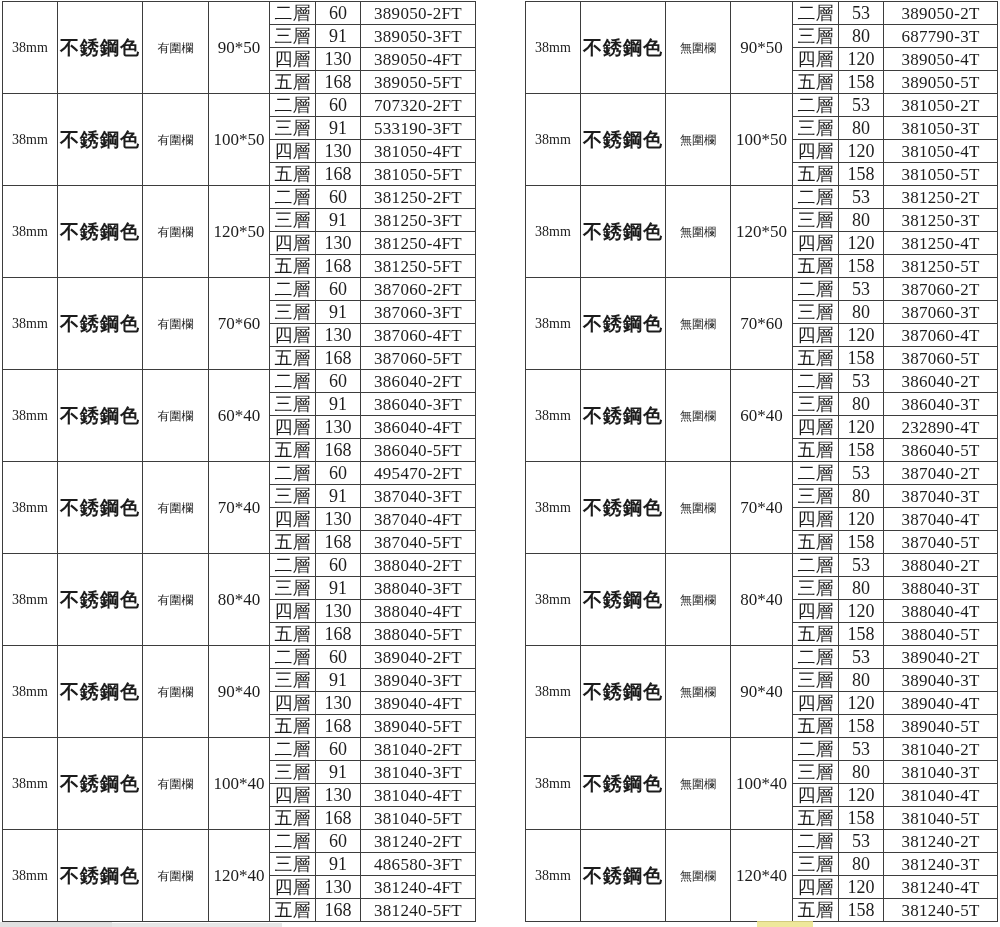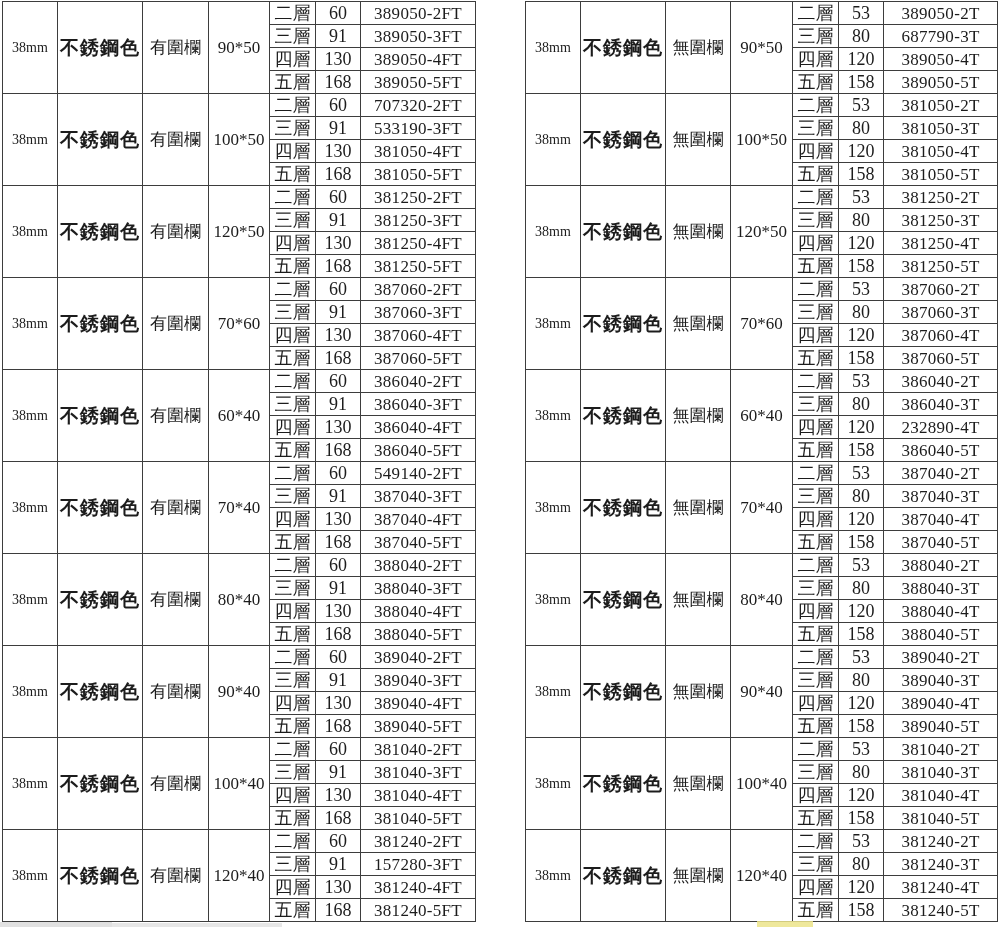--- a/index.html
+++ b/index.html
@@ -19,21 +19,21 @@
   .t-right{left:525px;width:473px;}
   .spec-table td{
     border:1px solid #3d3d3d;
     text-align:center;vertical-align:middle;
     padding:0;overflow:hidden;white-space:nowrap;
     color:#1c1c1c;line-height:1;
   }
   .spec-table tr{height:23px;}
   .c-diam {font-size:14px;}
   .c-color{font-size:19px;letter-spacing:1px;font-weight:bold;}
-  .c-fence{font-size:17px;}
+  .c-fence{font-size:12px;}
   .c-size {font-size:17px;}
   .c-layer{font-size:18px;}
   .c-qty  {font-size:18px;}
   .c-code {font-size:17px;letter-spacing:0.3px;}
   .artifact{position:absolute;pointer-events:none;}
   .artifact-yellow{left:757px;top:921px;width:56px;height:6px;opacity:.85;}
   .artifact-gray1 {left:0px;  top:922px;width:112px;height:5px;opacity:.55;}
   .artifact-gray2 {left:112px;top:923px;width:170px;height:4px;opacity:.45;}
 </style>
 </head>
@@ -172,21 +172,21 @@
           <td class="c-qty">168</td>
           <td class="c-code">386040-5FT</td>
         </tr>
         <tr>
           <td rowspan="4" class="c-diam">38mm</td>
           <td rowspan="4" class="c-color">不銹鋼色</td>
           <td rowspan="4" class="c-fence">有圍欄</td>
           <td rowspan="4" class="c-size">70*40</td>
           <td class="c-layer">二層</td>
           <td class="c-qty">60</td>
-          <td class="c-code">549140-2FT</td>
+          <td class="c-code">495470-2FT</td>
         </tr>
         <tr>
           <td class="c-layer">三層</td>
           <td class="c-qty">91</td>
           <td class="c-code">387040-3FT</td>
         </tr>
         <tr>
           <td class="c-layer">四層</td>
           <td class="c-qty">130</td>
           <td class="c-code">387040-4FT</td>
@@ -273,21 +273,21 @@
           <td rowspan="4" class="c-color">不銹鋼色</td>
           <td rowspan="4" class="c-fence">有圍欄</td>
           <td rowspan="4" class="c-size">120*40</td>
           <td class="c-layer">二層</td>
           <td class="c-qty">60</td>
           <td class="c-code">381240-2FT</td>
         </tr>
         <tr>
           <td class="c-layer">三層</td>
           <td class="c-qty">91</td>
-          <td class="c-code">157280-3FT</td>
+          <td class="c-code">486580-3FT</td>
         </tr>
         <tr>
           <td class="c-layer">四層</td>
           <td class="c-qty">130</td>
           <td class="c-code">381240-4FT</td>
         </tr>
         <tr>
           <td class="c-layer">五層</td>
           <td class="c-qty">168</td>
           <td class="c-code">381240-5FT</td>

